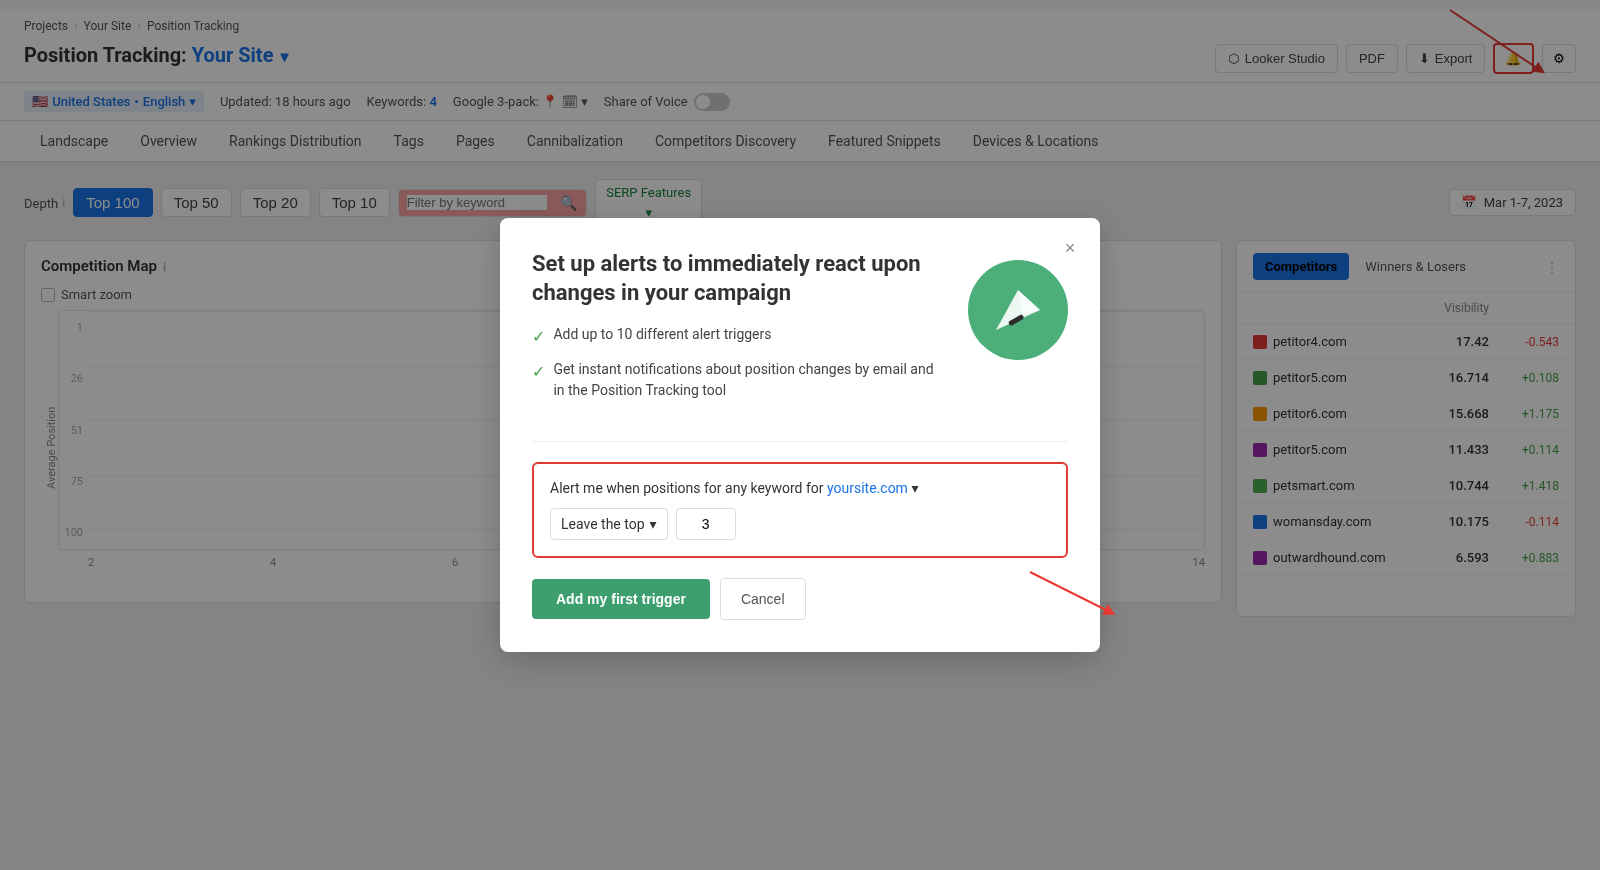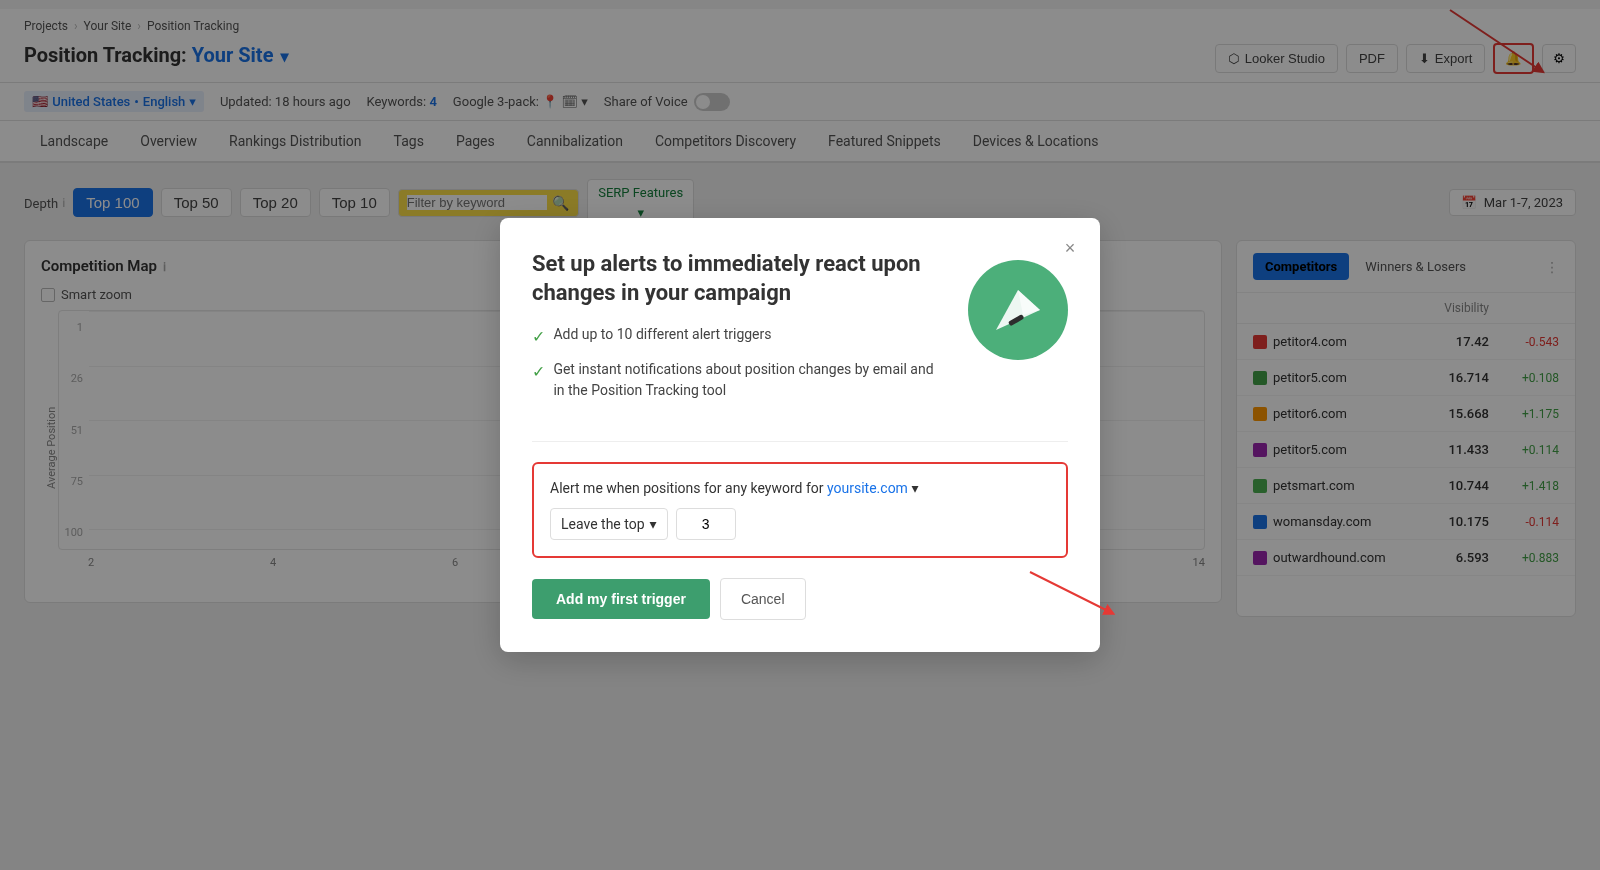--- a/index.html
+++ b/index.html
@@ -33,21 +33,21 @@
 
     
     .main { background: #f0f0f0; padding: 16px 24px; height: calc(870px - 140px); position: relative; overflow: hidden; }
 
     
     .toolbar { display: flex; align-items: center; justify-content: space-between; margin-bottom: 14px; }
     .toolbar-left { display: flex; align-items: center; gap: 8px; }
     .depth-label { font-size: 13px; color: #555; display: flex; align-items: flex-end; gap: 4px; }
     .depth-btn { padding: 5px 12px; border: 1px solid #ddd; border-radius: 4px; background: #fff; font-size: 15px; cursor: pointer; color: #444; }
     .depth-btn.active { background: #1a73e8; color: #fff; border-color: #1a73e8; }
-    .filter-input { display: flex; align-items: flex-start; border: 1px solid #ddd; border-radius: 4px; background: #fde047; padding: 5px 8px; gap: 6px; }
+    .filter-input { display: flex; align-items: flex-start; border: 1px solid #ddd; border-radius: 4px; background: #fca5a5; padding: 5px 8px; gap: 14px; }
     .filter-input input { border: none; outline: none; font-size: 13px; width: 140px; color: #555; }
     .serp-dropdown { display: flex; align-items: center; gap: 5px; border: 1px solid #ddd; border-radius: 4px; background: #fff; padding: 5px 10px; font-size: 13px; cursor: pointer; color: #15803d; flex-direction: column; }
     .date-btn { display: flex; align-items: center; gap: 6px; border: 1px solid #ddd; border-radius: 4px; background: #fff; padding: 5px 12px; font-size: 13px; cursor: pointer; color: #444; }
 
     
     .section-card { background: #fff; border-radius: 6px; padding: 16px; margin-bottom: 14px; border: 1px solid #e0e0e0; }
     .section-title { font-size: 15px; font-weight: 600; color: #333; display: flex; align-items: center; gap: 6px; margin-bottom: 12px; }
     .chart-area { display: flex; gap: 0; }
     .y-axis-label { writing-mode: vertical-rl; text-orientation: mixed; transform: rotate(180deg); font-size: 11px; color: #888; padding-right: 4px; display: flex; align-items: center; justify-content: center; }
     .axis-x { display: flex; justify-content: space-between; font-size: 11px; color: #888; padding: 4px 0 0; }

